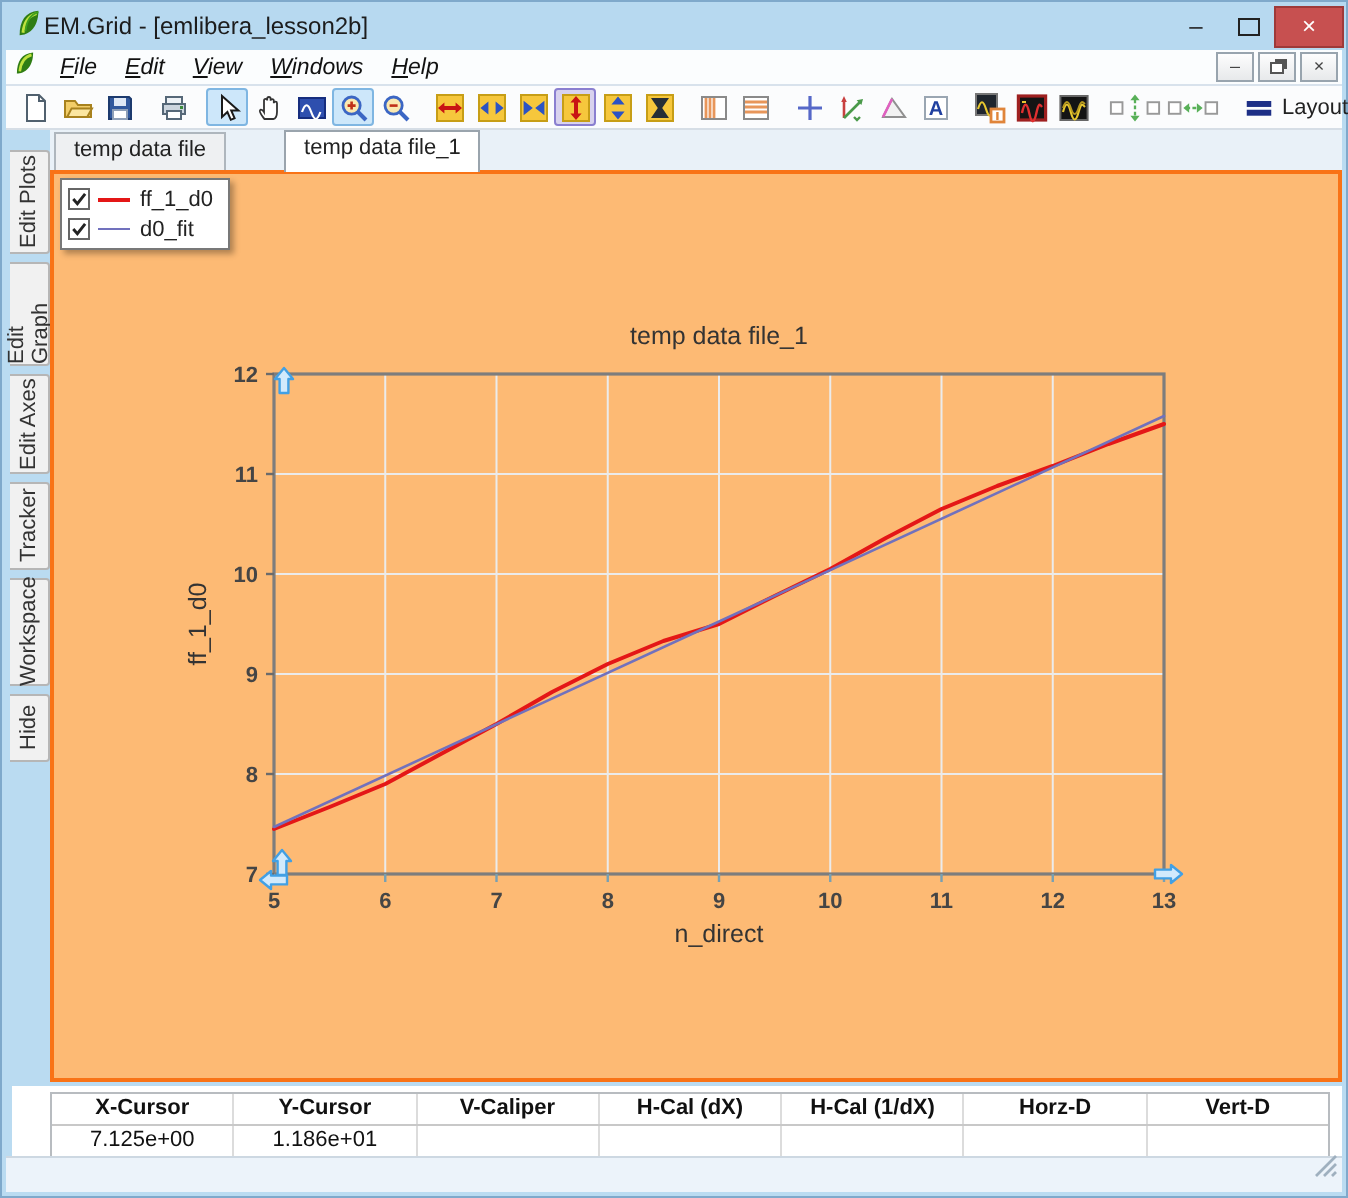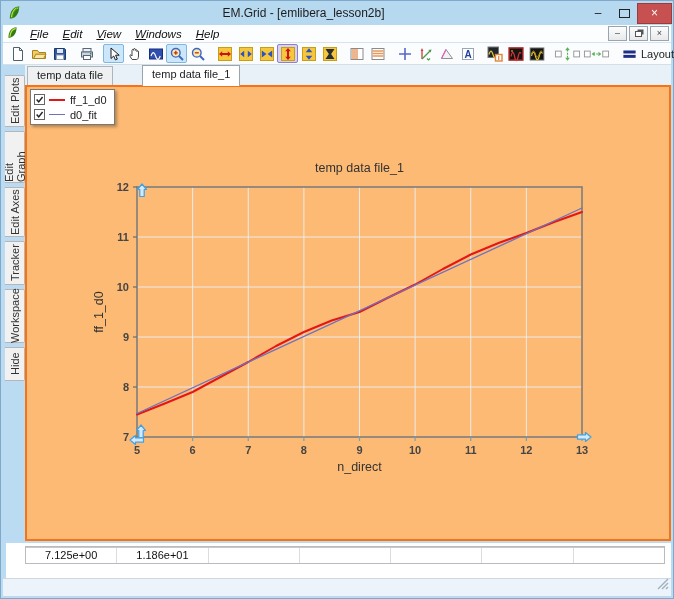--- a/index.html
+++ b/index.html
@@ -2,21 +2,21 @@
 <html><head>
 <meta charset="utf-8">
 <style>
   html,body{margin:0;padding:0;}
   body{width:674px;height:599px;position:relative;font-family:"Liberation Sans",sans-serif;overflow:hidden;background:#fff;}
   .window{position:absolute;inset:0;background:#badbf1;border:1px solid #7fa9cb;box-sizing:border-box;}
 
   
   .titlebar{position:absolute;top:0;left:0;right:0;height:24px;background:#b7d9f0;display:flex;align-items:center;}
   .titlebar .app-ico{margin:2px 0 0 6px;}
-  .titlebar .tb-title{flex:1;text-align:center;font-size:12px;color:#1c1c1c;}
+  .titlebar .tb-title{flex:1;font-size:12px;color:#1c1c1c;}
   .tb-btn{width:26px;height:19px;display:flex;align-items:center;justify-content:center;color:#222;font-size:12px;}
   .tb-btn.max-box span{width:9px;height:7px;border:1px solid #222;display:block;}
   .tb-btn.close{width:33px;height:19px;background:#c75050;color:#fff;border:1px solid #9e3a3a;font-size:12px;margin-right:1px;}
 
   
   .menubar{position:absolute;top:24px;left:2px;right:2px;height:17px;background:#fbfdfe;border-bottom:1px solid #d8e2ec;display:flex;align-items:center;}
   .menubar .app-ico{margin:0 4px 0 3px;}
   .menu-item{font-size:11.5px;color:#111;padding:1px 7px;font-style:italic;}
   u{text-decoration:underline;}
   .menubar .spacer{flex:1;}
@@ -402,20 +402,29 @@
             <path d="M114,338 l4.5,5.5 h-2.3 v7 h-4.4 v-7 h-2.3 Z" fill="#d2eafc" stroke="#42a0e4" stroke-width="1.2" stroke-linejoin="round"></path>
             <path d="M103,353 l5.5,-4.5 v2.3 h8 v4.4 h-8 v2.3 Z" fill="#d2eafc" stroke="#42a0e4" stroke-width="1.2" stroke-linejoin="round"></path>
             <path d="M564,350 l-5.5,-4.5 v2.3 h-8 v4.4 h8 v2.3 Z" fill="#d2eafc" stroke="#42a0e4" stroke-width="1.2" stroke-linejoin="round"></path>
           </svg>
       </div>
     </div>
   </div>
 
   <div class="bottom-zone">
     <div class="readout">
+      <div class="readout-row readout-head">
+        <div>X-Cursor</div>
+        <div>Y-Cursor</div>
+        <div>V-Caliper</div>
+        <div>H-Cal (dX)</div>
+        <div>H-Cal (1/dX)</div>
+        <div>Horz-D</div>
+        <div>Vert-D</div>
+      </div>
       <div class="readout-row readout-vals">
         <div>7.125e+00</div>
         <div>1.186e+01</div>
         <div></div>
         <div></div>
         <div></div>
         <div></div>
         <div></div>
       </div>
     </div>

